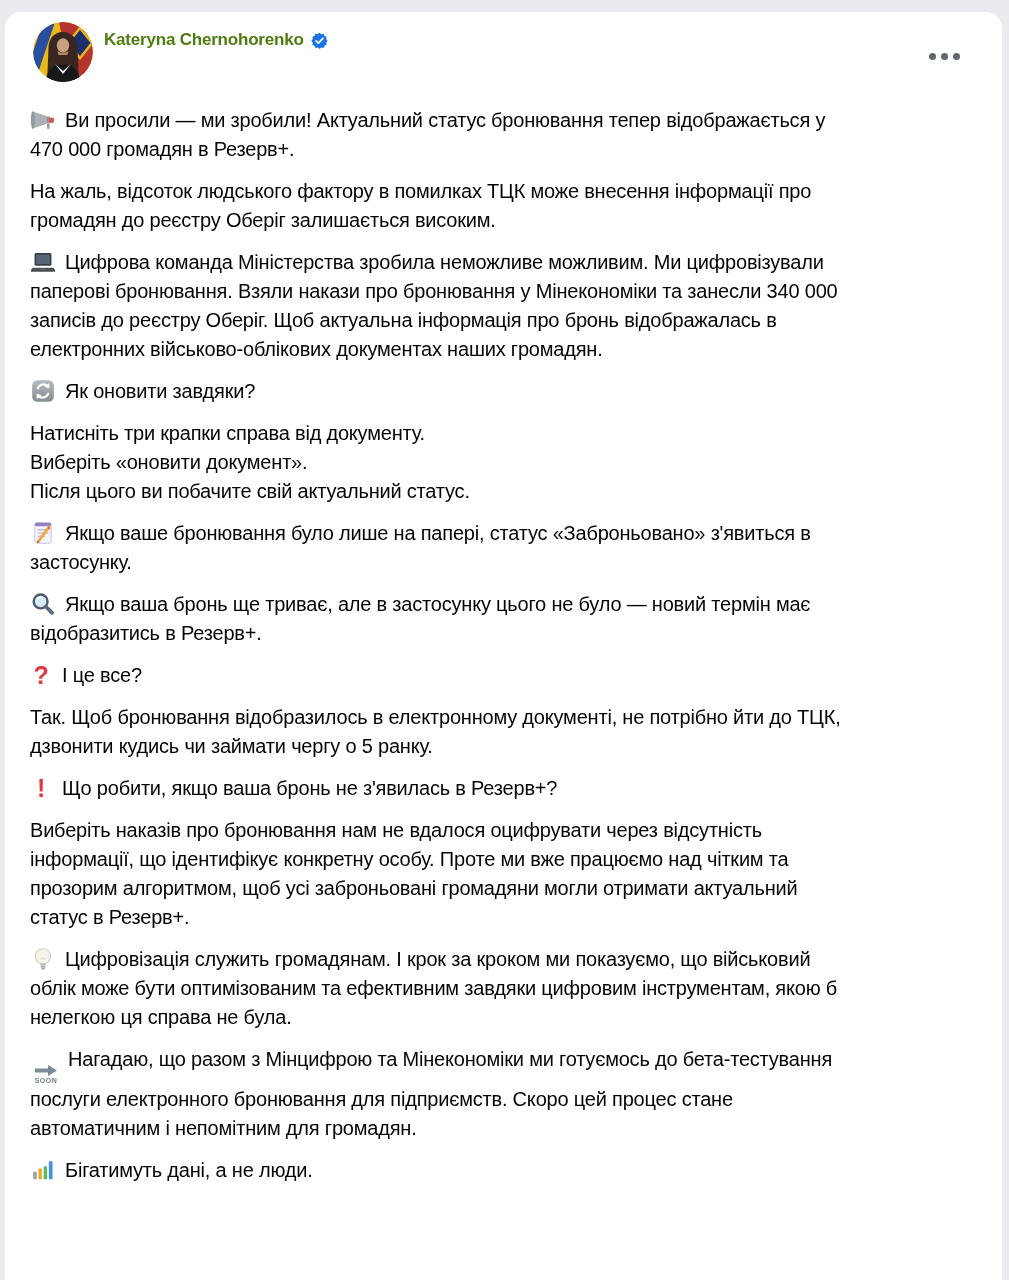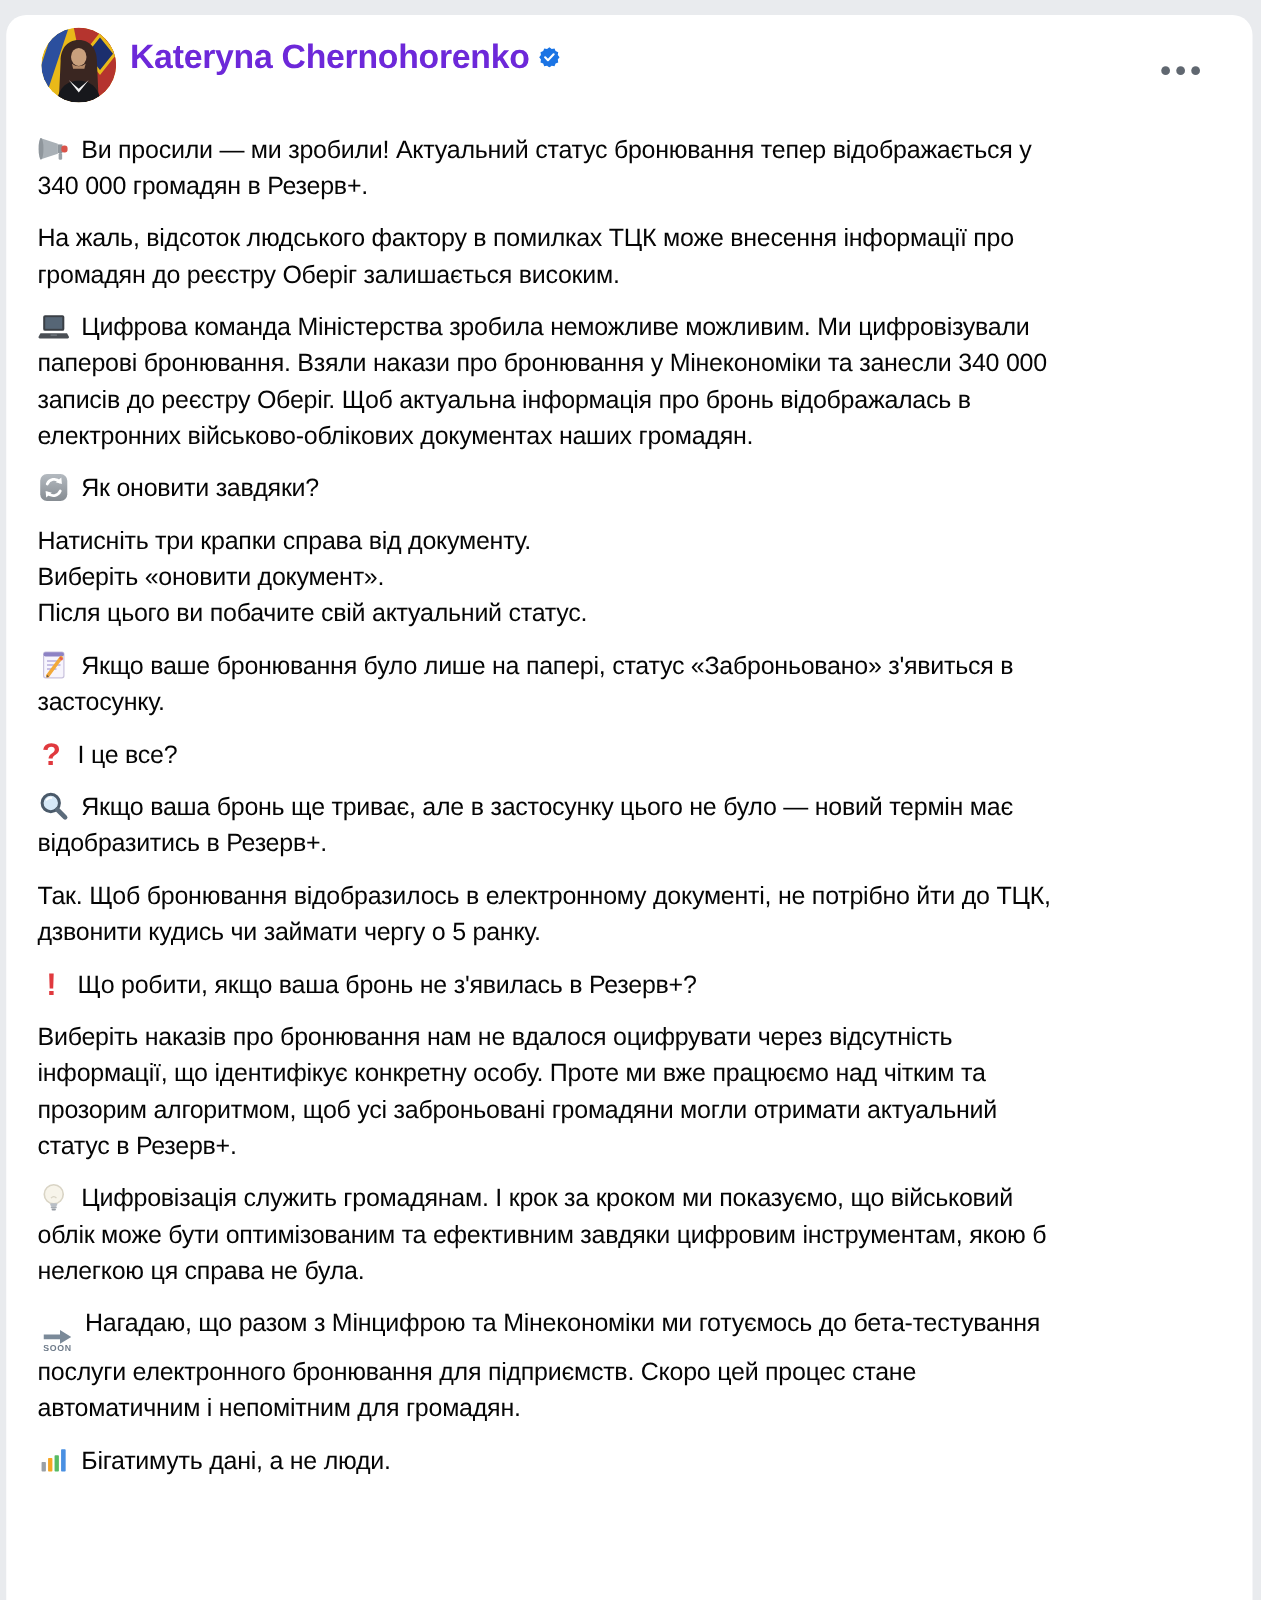--- a/index.html
+++ b/index.html
@@ -27,24 +27,24 @@
     width: 60px; height: 60px;
     border-radius: 50%;
     overflow: hidden;
     flex: 0 0 60px;
     cursor: pointer;
   }
   .avatar svg { display: block; width: 60px; height: 60px; }
   .header-info { margin-left: 11px; padding-top: 8px; }
   .name-row { display: flex; align-items: center; gap: 7px; }
   .author-name {
-    font-size: 27px;
+    font-size: 17px;
     font-weight: 700;
     letter-spacing: -0.2px;
-    color: #6d28d9;
+    color: #4d7c0f;
     cursor: pointer;
   }
   .verified { width: 17px; height: 17px; display: inline-block; }
   .meta-row {
     margin-top: 6px;
     display: flex;
     align-items: center;
     gap: 5px;
     font-size: 18px;
     color: #65676b;
@@ -157,21 +157,21 @@
     <p>
       <span class="em">
         <svg viewBox="0 0 24 24">
           <polygon points="2,4 15,8.3 15,15.7 2,20" fill="#a9b0b6"></polygon>
           <ellipse cx="2.6" cy="12" rx="1.8" ry="8" fill="#8f969c"></ellipse>
           <rect x="15" y="8.8" width="3.4" height="6.4" fill="#8f969c"></rect>
           <rect x="17.6" y="9.6" width="4.6" height="5.2" rx="2" fill="#d9534a"></rect>
           <rect x="15.6" y="15.2" width="2.6" height="5" rx="1" fill="#9aa1a7"></rect>
         </svg>
       </span><span class="ptext">Ви просили — ми зробили! Актуальний статус бронювання тепер відображається у
-340 000 громадян в Резерв+.</span>
+470 000 громадян в Резерв+.</span>
     </p>
 
 
     <p>
       <span class="ptext">На жаль, відсоток людського фактору в помилках ТЦК може внесення інформації про
 громадян до реєстру Оберіг залишається високим.</span>
     </p>
 
 
     <p>
@@ -222,32 +222,32 @@
           <line x1="7" y1="15" x2="14" y2="15" stroke="#b7addb" stroke-width="1.1"></line>
           <line x1="7.5" y1="20" x2="17.5" y2="6.5" stroke="#f2a93b" stroke-width="2.6" stroke-linecap="round"></line>
           <path d="M17 5.8 l2 1.6 -1 1.4 -2-1.6z" fill="#e8604c"></path>
           <path d="M6.6 21.2 l0.4-2 1.6 1.2z" fill="#6d5843"></path>
         </svg>
       </span><span class="ptext">Якщо ваше бронювання було лише на папері, статус «Заброньовано» з'явиться в
 застосунку.</span>
     </p>
 
     <p>
-      <span class="glyph-icon">?</span><span class="ptext">І це все?</span>
-    </p>
-
-    <p>
       <span class="em">
         <svg viewBox="0 0 24 24">
           <circle cx="9.8" cy="9.6" r="6.4" fill="#d6e9f8" stroke="#4a5a6a" stroke-width="2.2"></circle>
           <path d="M6.8 7.2 a4 4 0 0 1 3.4-1.4" stroke="#ffffff" stroke-width="1.4" fill="none" stroke-linecap="round"></path>
           <line x1="14.6" y1="14.4" x2="20.4" y2="20.2" stroke="#5b6b7b" stroke-width="3.4" stroke-linecap="round"></line>
         </svg>
       </span><span class="ptext">Якщо ваша бронь ще триває, але в застосунку цього не було — новий термін має
 відобразитись в Резерв+.</span>
+    </p>
+
+    <p>
+      <span class="glyph-icon">?</span><span class="ptext">І це все?</span>
     </p>
 
     <p>
       <span class="ptext">Так. Щоб бронювання відобразилось в електронному документі, не потрібно йти до ТЦК,
 дзвонити кудись чи займати чергу о 5 ранку.</span>
     </p>
 
     <p>
       <span class="glyph-icon">!</span><span class="ptext">Що робити, якщо ваша бронь не з'явилась в Резерв+?</span>
     </p>

